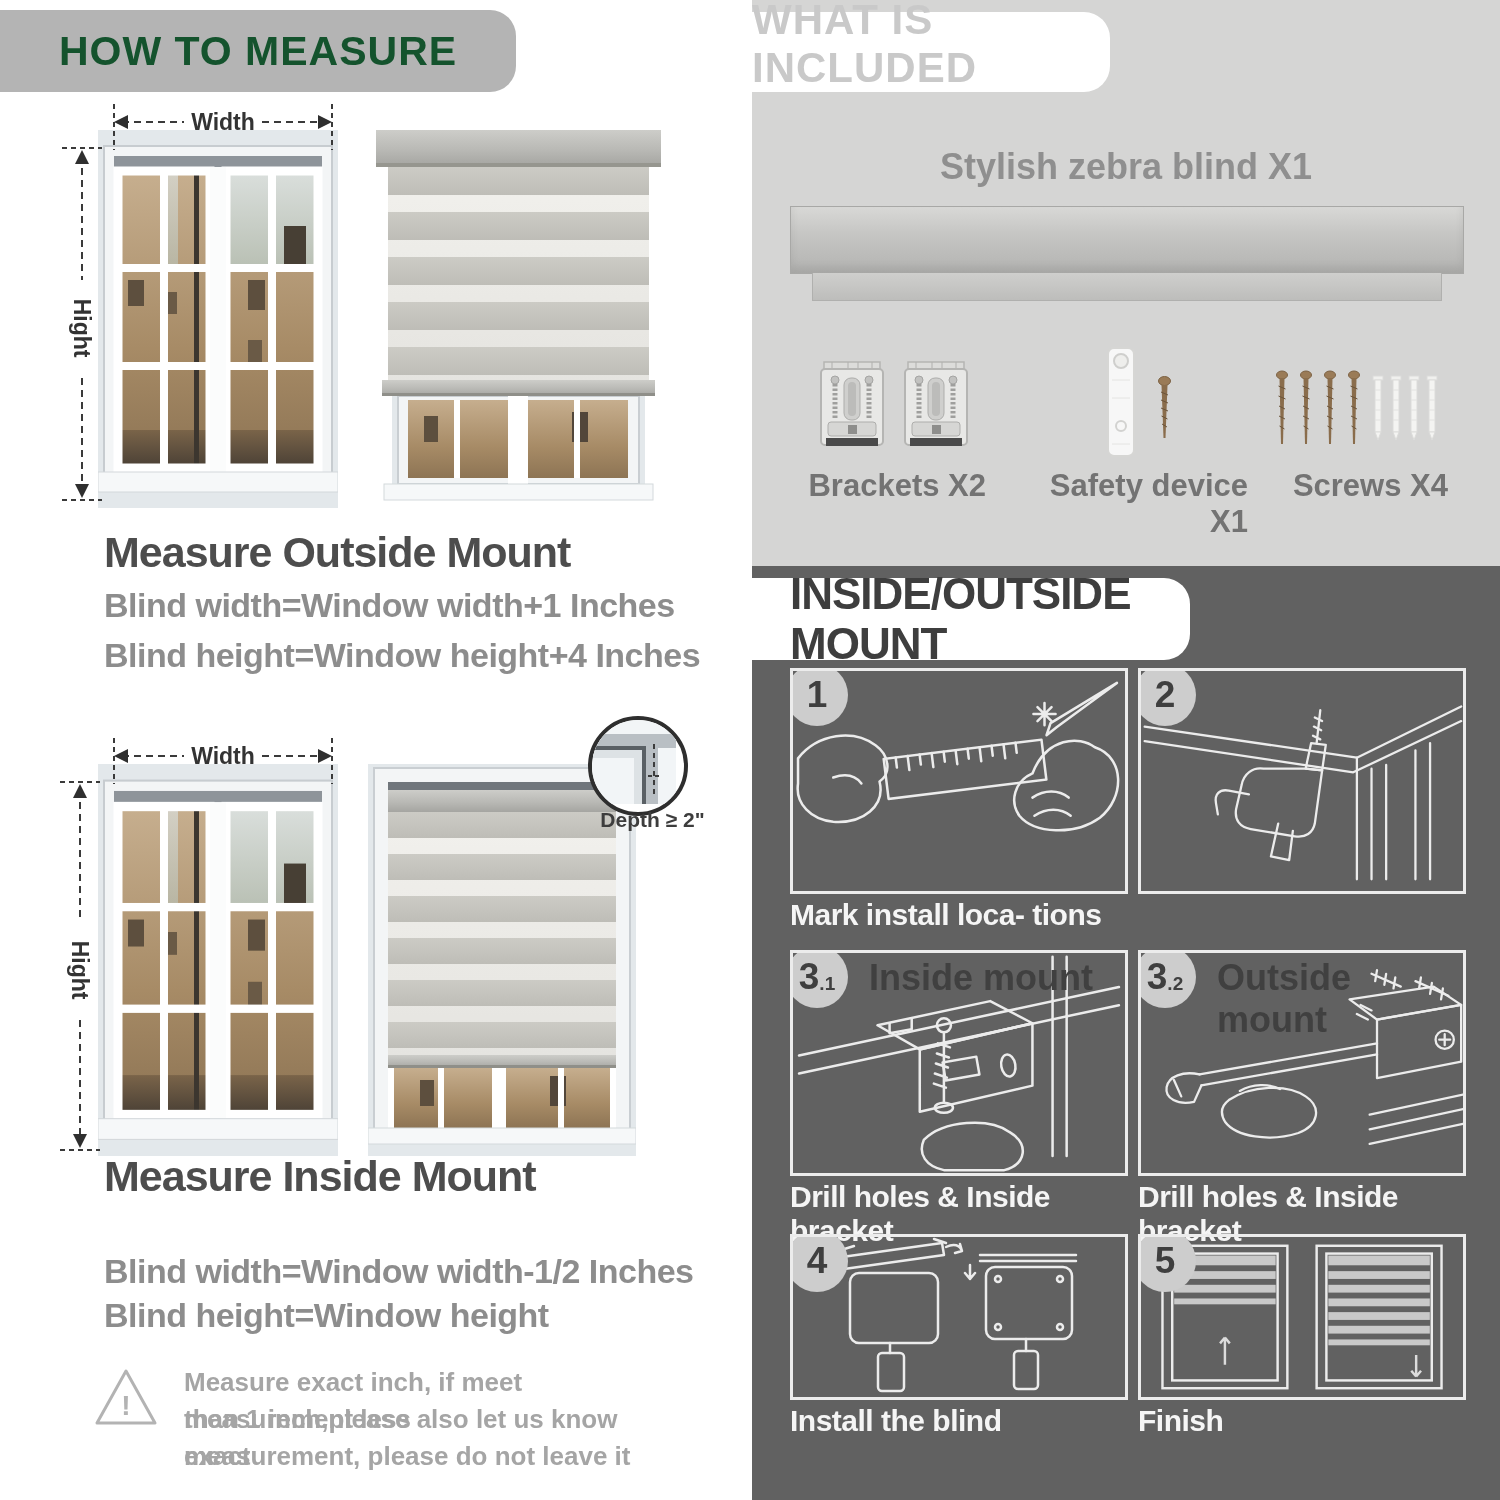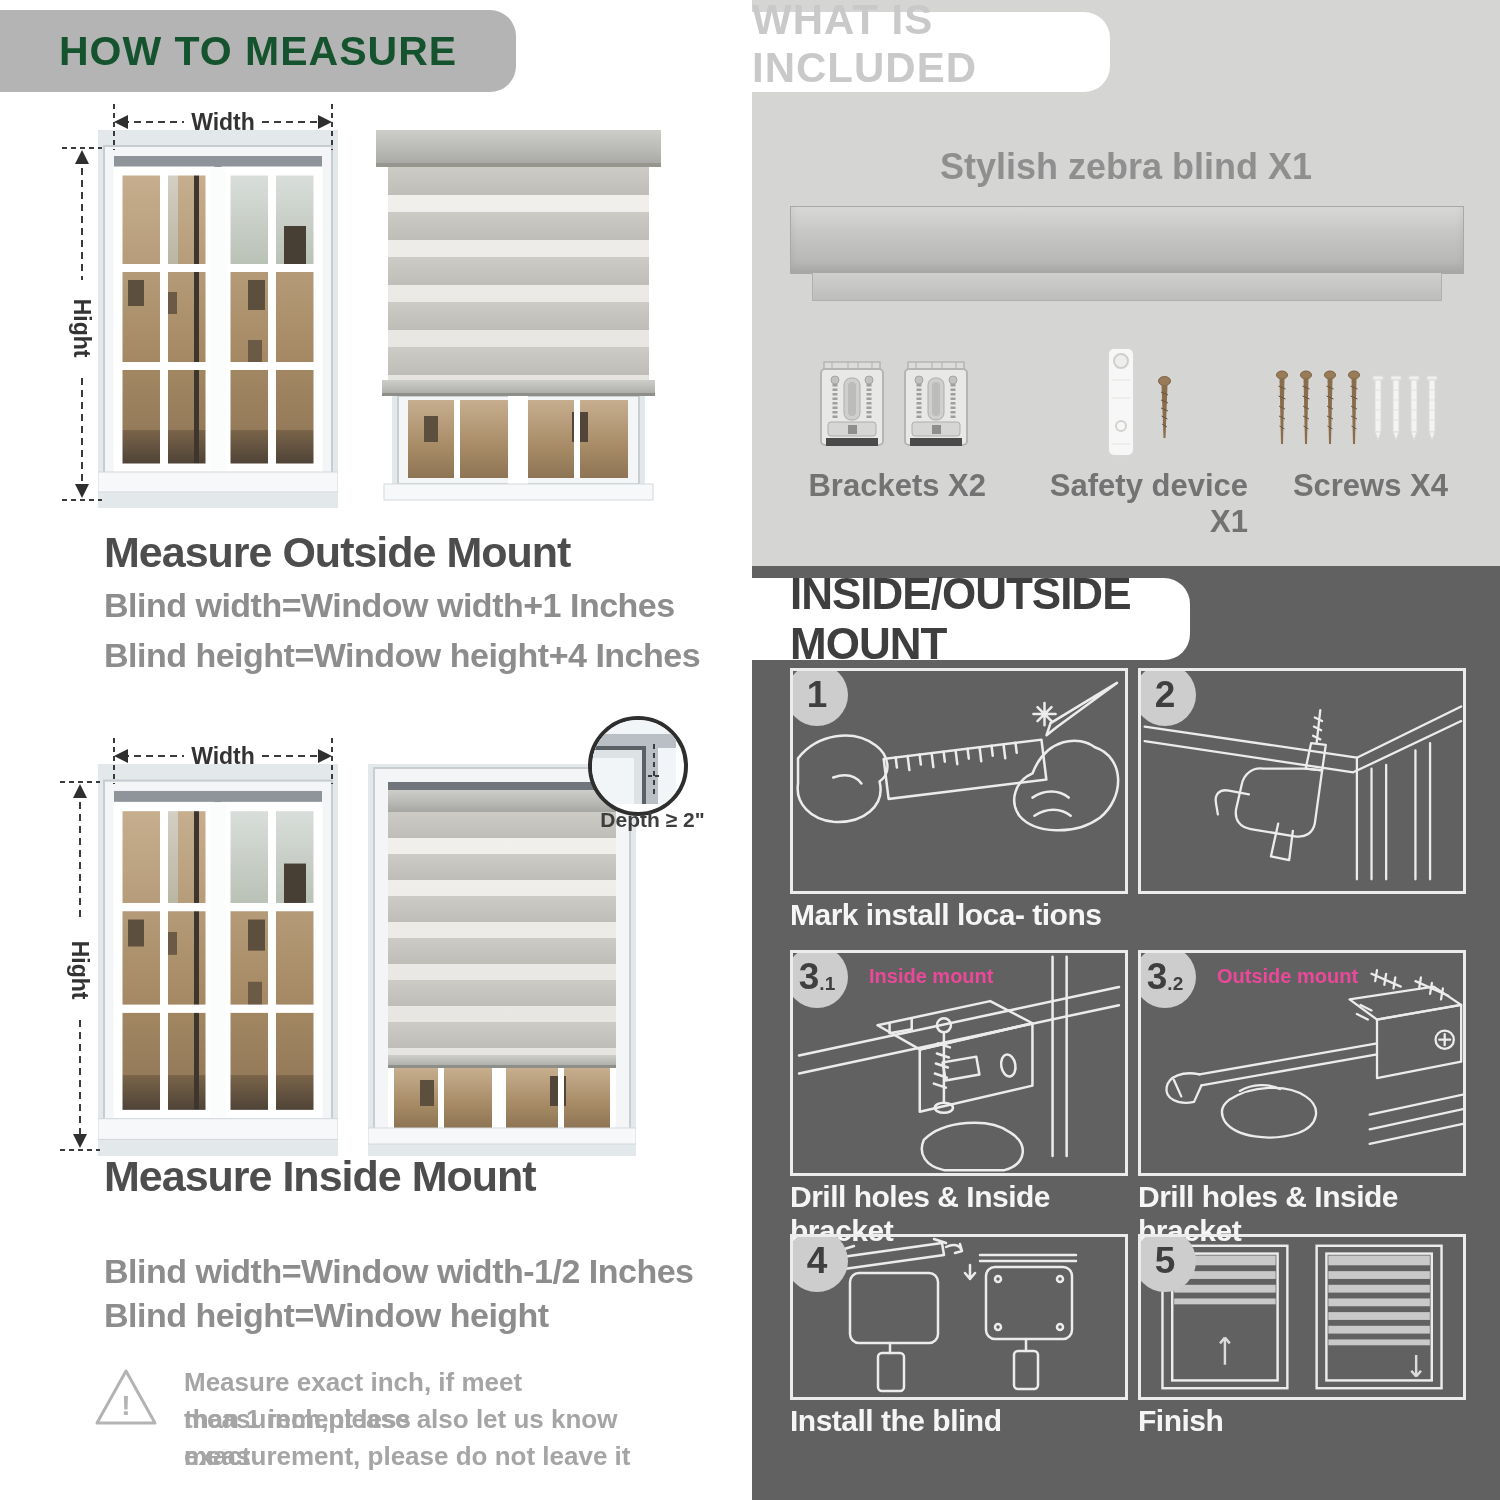--- a/index.html
+++ b/index.html
@@ -37,21 +37,21 @@
             border:1px solid #b0b0ae;border-top:none;}
   .comp-label{position:absolute;top:468px;text-align:right;color:#737373;font-size:31px;font-weight:800;}
 
   
   .panel-dark{position:absolute;left:752px;top:566px;width:748px;height:934px;background:#616161;}
   .step-panel{position:absolute;border:3px solid #ececec;overflow:hidden;}
   .step-badge{position:absolute;left:-7px;top:-7px;width:62px;height:62px;border-radius:50%;
               background:#cdcdcd;display:flex;align-items:center;justify-content:center;
               color:#3f3f3f;font-weight:800;font-size:37px;}
   .step-badge .sub{font-size:19px;font-weight:800;margin-top:14px;}
-  .step-inlabel{position:absolute;left:76px;top:12px;color:#ec4899;font-size:20px;font-weight:800;}
+  .step-inlabel{position:absolute;left:76px;top:4px;color:#404040;font-size:36px;font-weight:800;}
   .step-caption{position:absolute;color:#f5f5f5;font-size:30px;font-weight:800;letter-spacing:-0.5px;}
   .step-art{position:absolute;inset:0;width:100%;height:100%;}
 
   
   .magnifier{position:absolute;left:588px;top:716px;width:92px;height:92px;border-radius:50%;
              border:4px solid #2e2e2e;background:#ffffff;overflow:hidden;}
 
   svg{display:block;}
 </style>
 </head>

